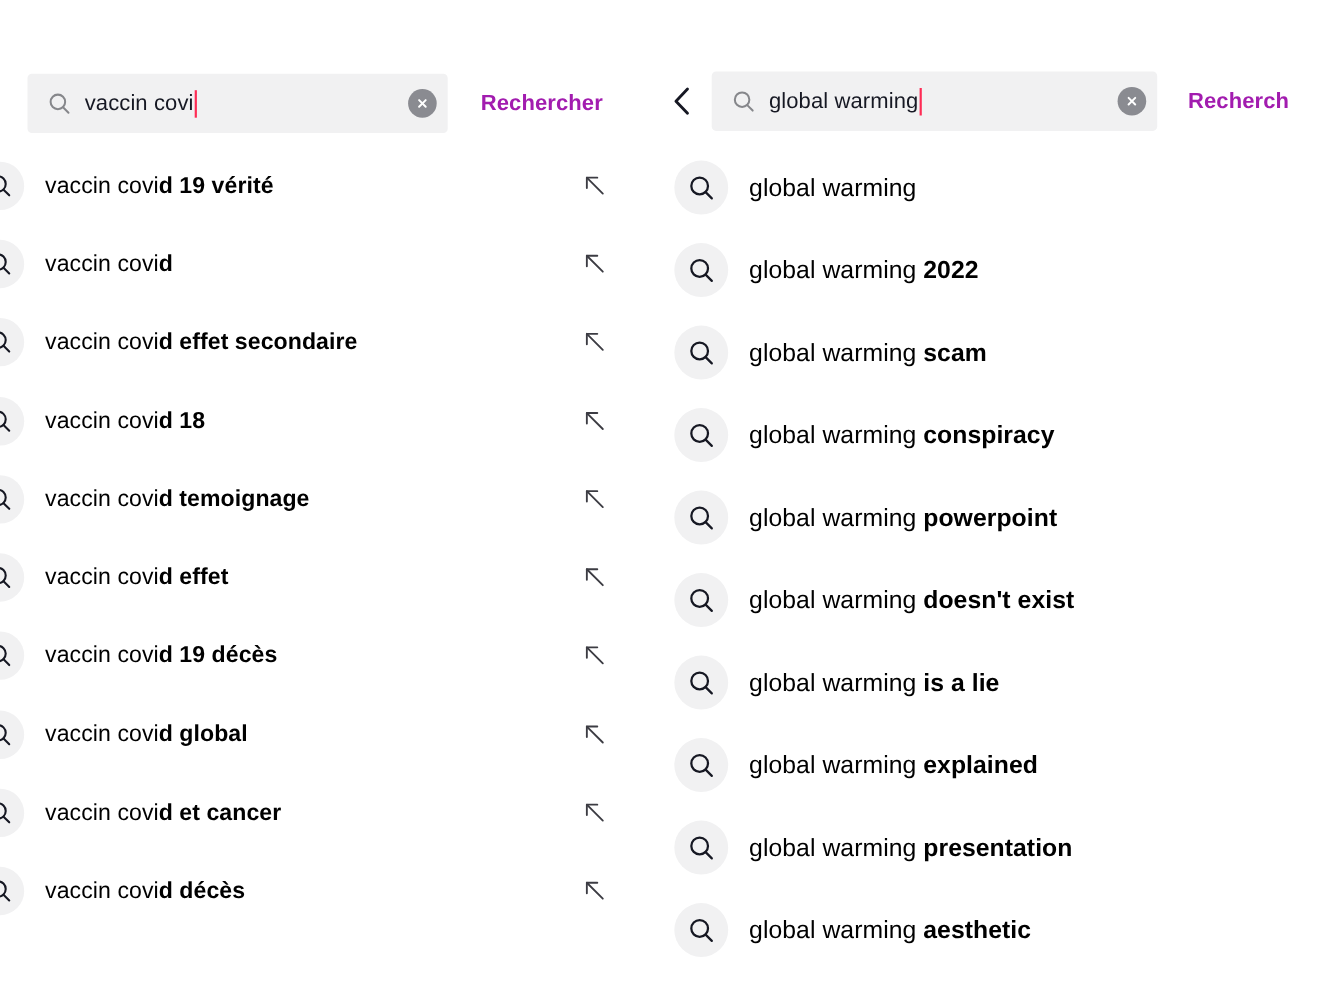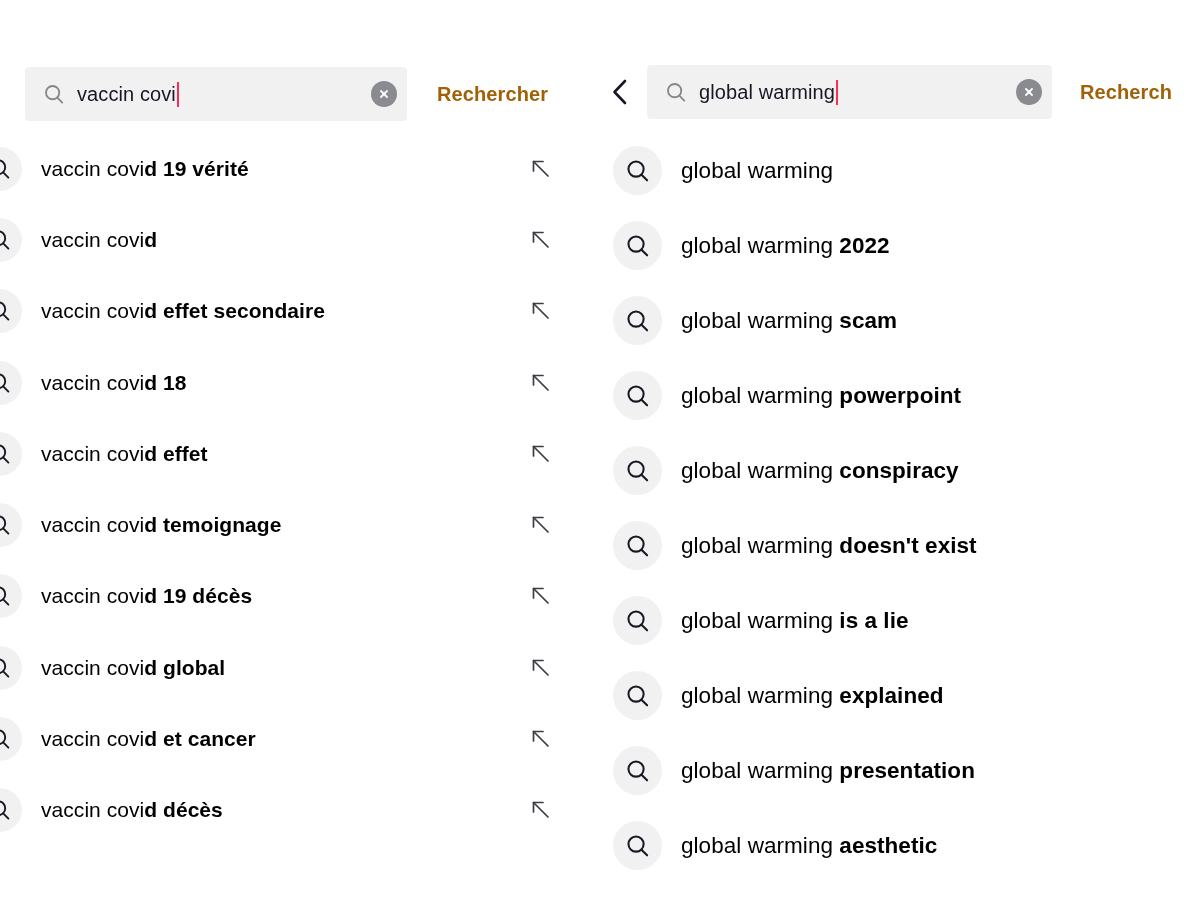--- a/index.html
+++ b/index.html
@@ -112,21 +112,21 @@
     align-items: center;
     justify-content: center;
     cursor: pointer;
     margin-left: 8px;
   }
   .clear-btn svg { display: block; }
 
   .search-submit {
     flex: 0 0 auto;
     margin-left: 30px;
-    color: #a16207;
+    color: #a21caf;
     font-size: 20px;
     font-weight: bold;
     white-space: nowrap;
     cursor: pointer;
     letter-spacing: 0.1px;
   }
   .panel-right .search-submit { margin-left: 28px; }
 
   
   .suggestions {
@@ -289,36 +289,36 @@
             </svg>
           </span>
         </div>
         <div class="suggestion-row">
           <span class="row-icon">
             <svg width="24" height="24" viewBox="0 0 24 24" fill="none">
               <circle cx="10.2" cy="10.2" r="7" stroke="#161823" stroke-width="1.9"></circle>
               <line x1="15.2" y1="15.4" x2="20.4" y2="20.6" stroke="#161823" stroke-width="1.9" stroke-linecap="round"></line>
             </svg>
           </span>
+          <span class="row-label"><span class="prefix">vaccin covi</span><span class="match">d temoignage</span></span>
+          <span class="fill-arrow">
+            <svg width="24" height="24" viewBox="0 0 24 24" fill="none">
+              <line x1="4.5" y1="4.5" x2="19" y2="19" stroke="#3c3c43" stroke-width="1.7" stroke-linecap="round"></line>
+              <polyline points="4.5,14 4.5,4.5 14,4.5" stroke="#3c3c43" stroke-width="1.7" stroke-linecap="round" stroke-linejoin="round" fill="none"></polyline>
+            </svg>
+          </span>
+        </div>
+        <div class="suggestion-row">
+          <span class="row-icon">
+            <svg width="24" height="24" viewBox="0 0 24 24" fill="none">
+              <circle cx="10.2" cy="10.2" r="7" stroke="#161823" stroke-width="1.9"></circle>
+              <line x1="15.2" y1="15.4" x2="20.4" y2="20.6" stroke="#161823" stroke-width="1.9" stroke-linecap="round"></line>
+            </svg>
+          </span>
           <span class="row-label"><span class="prefix">vaccin covi</span><span class="match">d effet</span></span>
-          <span class="fill-arrow">
-            <svg width="24" height="24" viewBox="0 0 24 24" fill="none">
-              <line x1="4.5" y1="4.5" x2="19" y2="19" stroke="#3c3c43" stroke-width="1.7" stroke-linecap="round"></line>
-              <polyline points="4.5,14 4.5,4.5 14,4.5" stroke="#3c3c43" stroke-width="1.7" stroke-linecap="round" stroke-linejoin="round" fill="none"></polyline>
-            </svg>
-          </span>
-        </div>
-        <div class="suggestion-row">
-          <span class="row-icon">
-            <svg width="24" height="24" viewBox="0 0 24 24" fill="none">
-              <circle cx="10.2" cy="10.2" r="7" stroke="#161823" stroke-width="1.9"></circle>
-              <line x1="15.2" y1="15.4" x2="20.4" y2="20.6" stroke="#161823" stroke-width="1.9" stroke-linecap="round"></line>
-            </svg>
-          </span>
-          <span class="row-label"><span class="prefix">vaccin covi</span><span class="match">d temoignage</span></span>
           <span class="fill-arrow">
             <svg width="24" height="24" viewBox="0 0 24 24" fill="none">
               <line x1="4.5" y1="4.5" x2="19" y2="19" stroke="#3c3c43" stroke-width="1.7" stroke-linecap="round"></line>
               <polyline points="4.5,14 4.5,4.5 14,4.5" stroke="#3c3c43" stroke-width="1.7" stroke-linecap="round" stroke-linejoin="round" fill="none"></polyline>
             </svg>
           </span>
         </div>
         <div class="suggestion-row">
           <span class="row-icon">
             <svg width="24" height="24" viewBox="0 0 24 24" fill="none">
@@ -442,30 +442,30 @@
           </span>
           <span class="row-label"><span class="prefix">global warming</span><span class="match"> scam</span></span>
         </div>
         <div class="suggestion-row">
           <span class="row-icon">
             <svg width="26" height="26" viewBox="0 0 24 24" fill="none">
               <circle cx="10.2" cy="10.2" r="7" stroke="#161823" stroke-width="1.9"></circle>
               <line x1="15.2" y1="15.4" x2="20.4" y2="20.6" stroke="#161823" stroke-width="1.9" stroke-linecap="round"></line>
             </svg>
           </span>
+          <span class="row-label"><span class="prefix">global warming</span><span class="match"> conspiracy</span></span>
+        </div>
+        <div class="suggestion-row">
+          <span class="row-icon">
+            <svg width="26" height="26" viewBox="0 0 24 24" fill="none">
+              <circle cx="10.2" cy="10.2" r="7" stroke="#161823" stroke-width="1.9"></circle>
+              <line x1="15.2" y1="15.4" x2="20.4" y2="20.6" stroke="#161823" stroke-width="1.9" stroke-linecap="round"></line>
+            </svg>
+          </span>
           <span class="row-label"><span class="prefix">global warming</span><span class="match"> powerpoint</span></span>
-        </div>
-        <div class="suggestion-row">
-          <span class="row-icon">
-            <svg width="26" height="26" viewBox="0 0 24 24" fill="none">
-              <circle cx="10.2" cy="10.2" r="7" stroke="#161823" stroke-width="1.9"></circle>
-              <line x1="15.2" y1="15.4" x2="20.4" y2="20.6" stroke="#161823" stroke-width="1.9" stroke-linecap="round"></line>
-            </svg>
-          </span>
-          <span class="row-label"><span class="prefix">global warming</span><span class="match"> conspiracy</span></span>
         </div>
         <div class="suggestion-row">
           <span class="row-icon">
             <svg width="26" height="26" viewBox="0 0 24 24" fill="none">
               <circle cx="10.2" cy="10.2" r="7" stroke="#161823" stroke-width="1.9"></circle>
               <line x1="15.2" y1="15.4" x2="20.4" y2="20.6" stroke="#161823" stroke-width="1.9" stroke-linecap="round"></line>
             </svg>
           </span>
           <span class="row-label"><span class="prefix">global warming</span><span class="match"> doesn't exist</span></span>
         </div>

